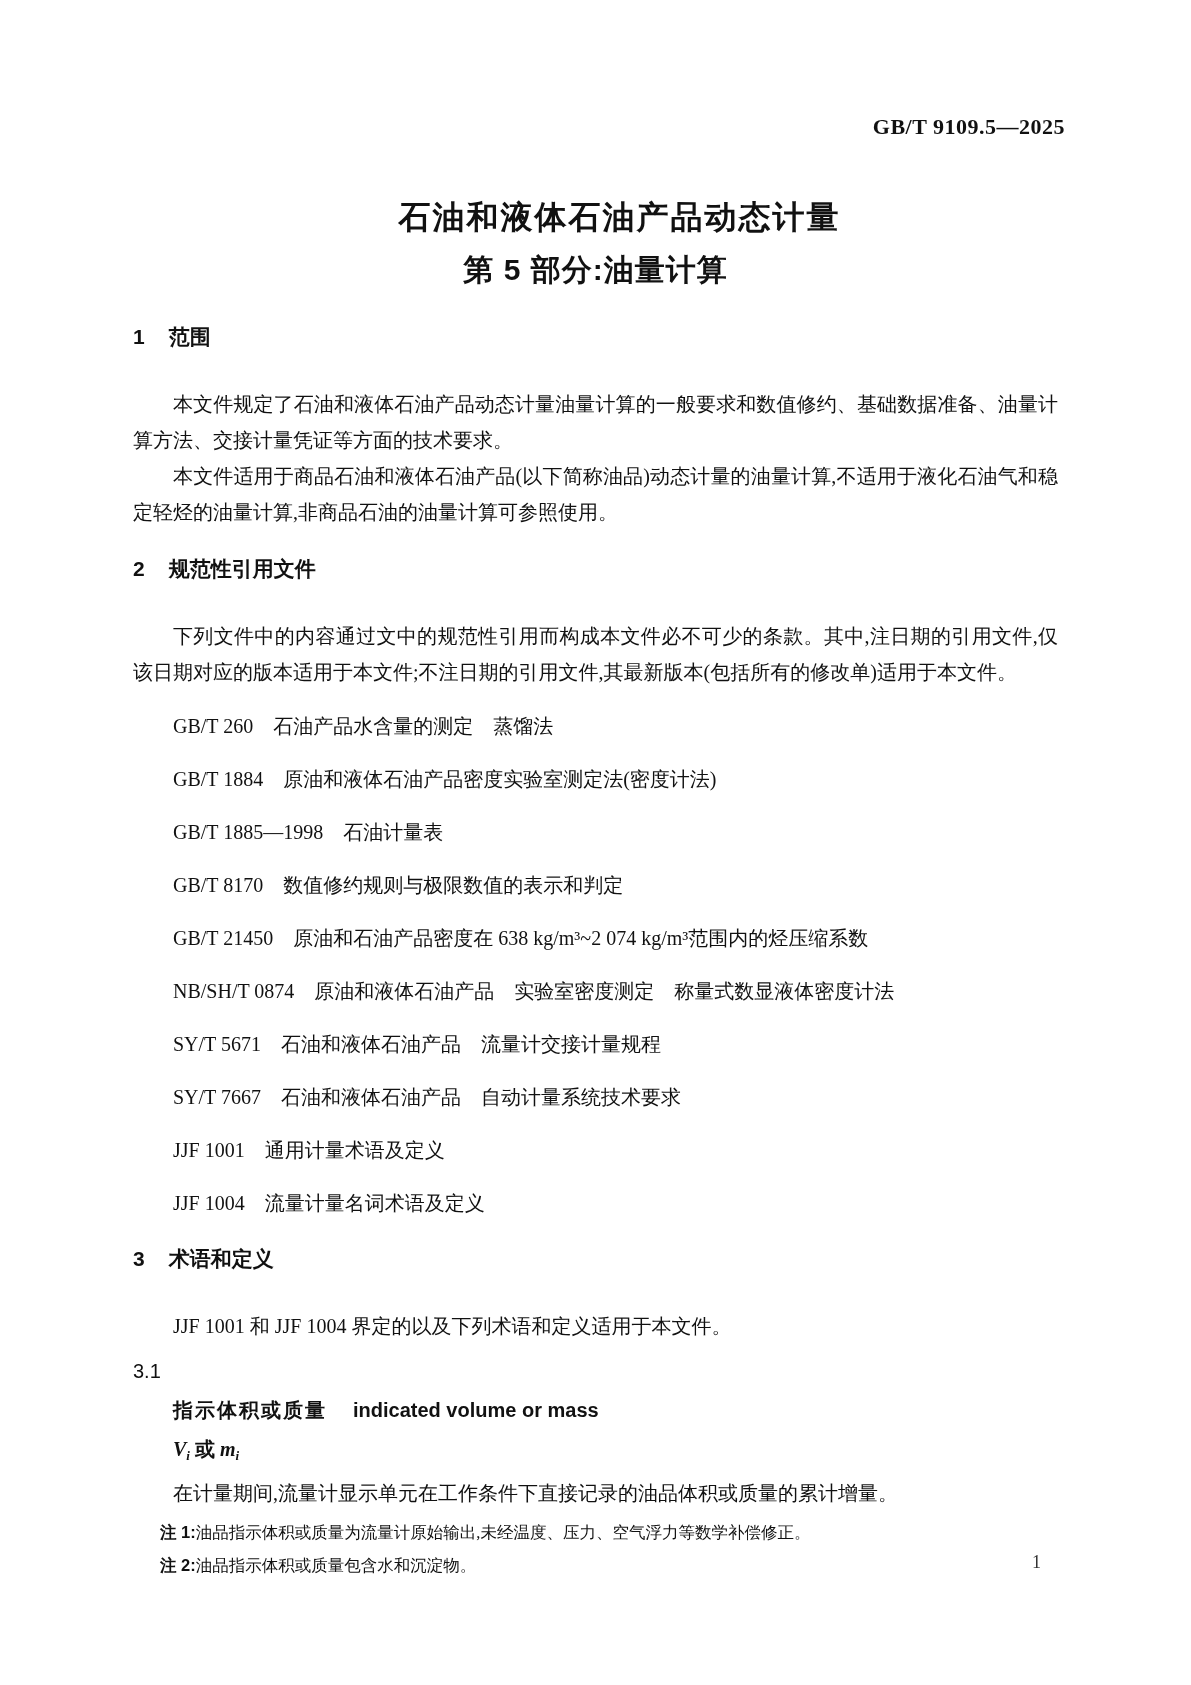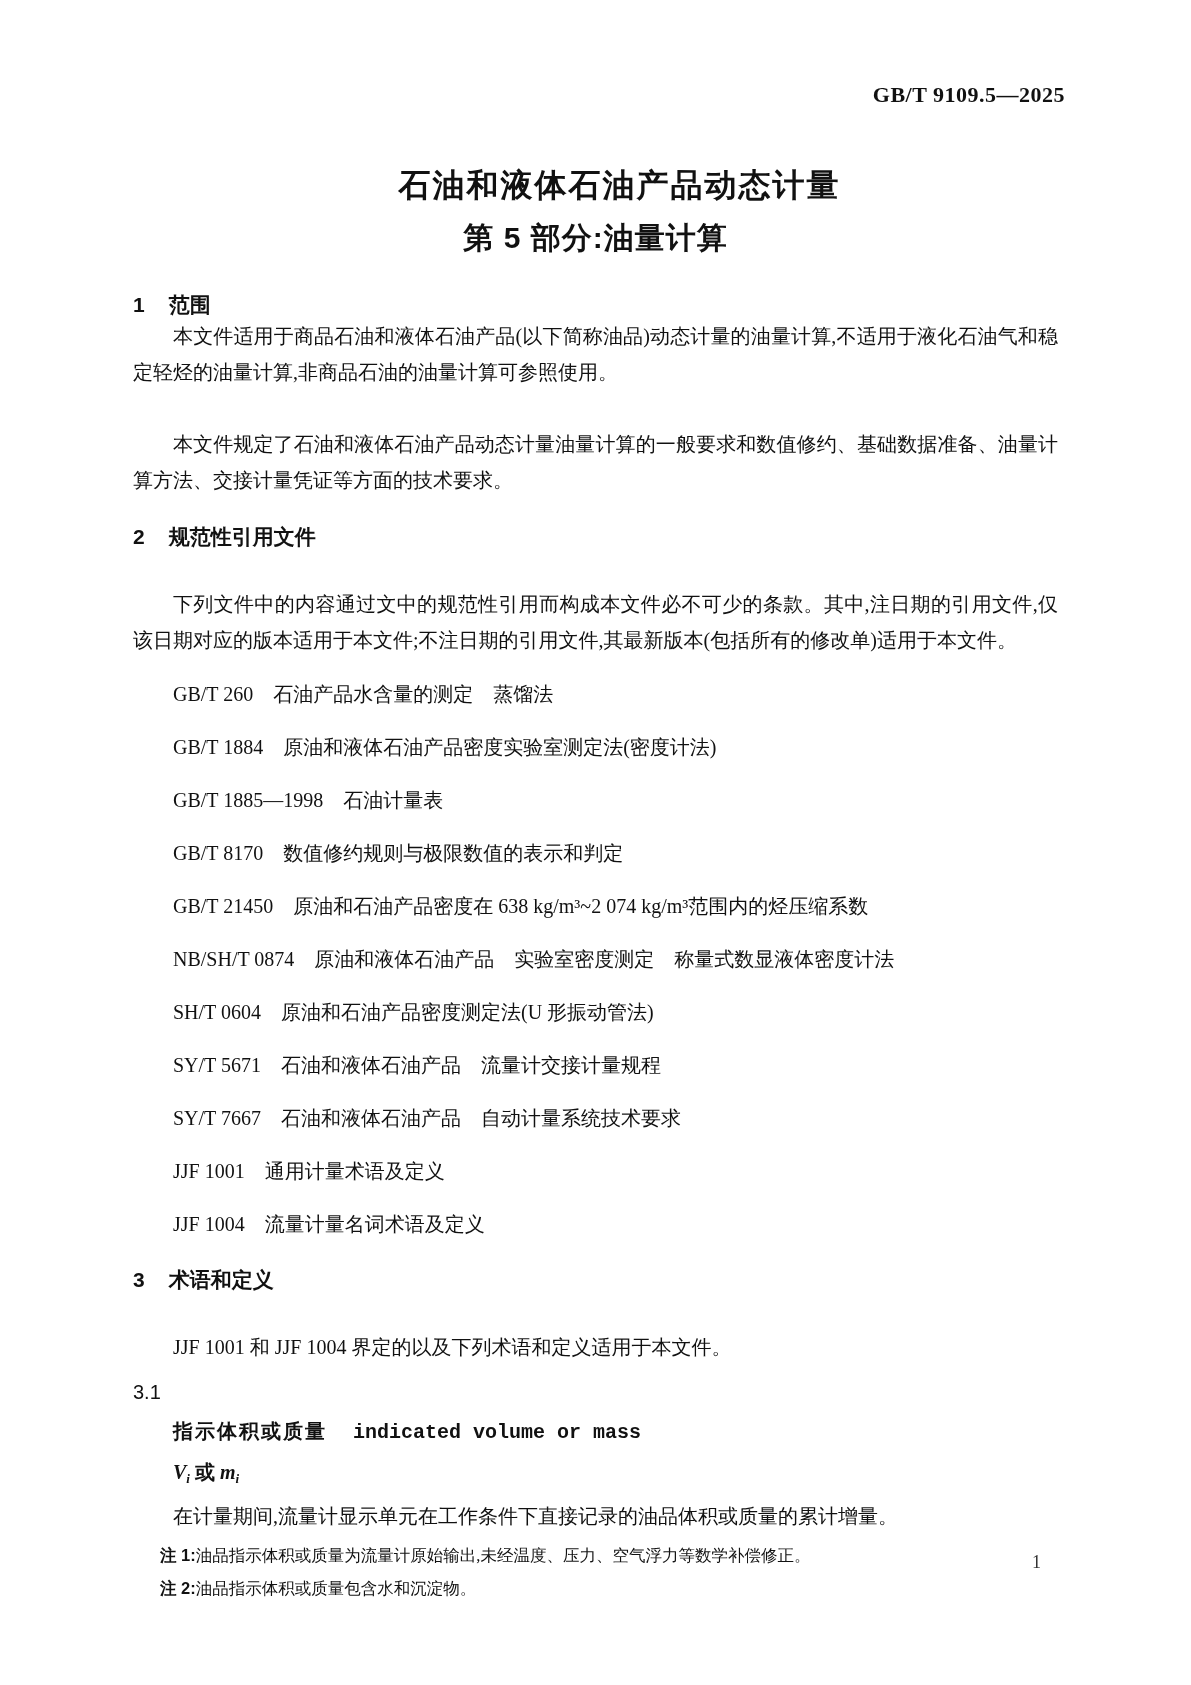--- a/index.html
+++ b/index.html
@@ -6,21 +6,21 @@
   .page {
     position: relative;
     width: 1191px;
     height: 1685px;
     background: #ffffff;
     color: #111111;
     font-family: "Liberation Serif", "DejaVu Serif", serif;
     overflow: hidden;
   }
   .header-code {
-    padding-top: 84px;
+    padding-top: 116px;
     padding-right: 126px;
     text-align: right;
     font-family: "Liberation Serif", "DejaVu Serif", serif;
     font-weight: bold;
     font-size: 22px;
     line-height: 22px;
     letter-spacing: 0.5px;
   }
   .doc-title { text-align: center; }
   .doc-title .t1 {
@@ -84,21 +84,21 @@
     margin: 12px 0 0 40px;
     font-size: 20px;
     line-height: 28px;
     font-weight: bold;
   }
   .term-title .zh {
     font-family: "Liberation Sans", "DejaVu Sans", sans-serif;
     margin-right: 26px;
     letter-spacing: 2px;
   }
-  .term-title .en { font-family: Liberation Mono, monospace; }
+  .term-title .en { font-family: Liberation Sans, sans-serif; }
   .symbol-line {
     margin: 10px 0 0 40px;
     font-size: 20px;
     line-height: 30px;
     font-weight: bold;
   }
   .sym-main { font-style: italic; font-family: "Liberation Serif", serif; }
   .sym-sub {
     font-style: italic;
     font-size: 13px;
@@ -136,35 +136,34 @@
   <div class="doc-title">
     <div class="t1">石油和液体石油产品动态计量</div>
     <div class="t2">第 5 部分:油量计算</div>
   </div>
 
   <div class="content">
 
     <h2 class="sec-heading h1">
       <span class="h-num">1</span><span class="h-text">范围</span>
     </h2>
+    <p class="body first">本文件规定了石油和液体石油产品动态计量油量计算的一般要求和数值修约、基础数据准备、油量计算方法、交接计量凭证等方面的技术要求。</p>
     <p class="body">本文件适用于商品石油和液体石油产品(以下简称油品)动态计量的油量计算,不适用于液化石油气和稳定轻烃的油量计算,非商品石油的油量计算可参照使用。</p>
-    <p class="body first">本文件规定了石油和液体石油产品动态计量油量计算的一般要求和数值修约、基础数据准备、油量计算方法、交接计量凭证等方面的技术要求。</p>
 
     <h2 class="sec-heading h2">
       <span class="h-num">2</span><span class="h-text">规范性引用文件</span>
     </h2>
     <p class="body first">下列文件中的内容通过文中的规范性引用而构成本文件必不可少的条款。其中,注日期的引用文件,仅该日期对应的版本适用于本文件;不注日期的引用文件,其最新版本(包括所有的修改单)适用于本文件。</p>
     <ul class="refs">
       <li>GB/T 260　石油产品水含量的测定　蒸馏法</li>
       <li>GB/T 1884　原油和液体石油产品密度实验室测定法(密度计法)</li>
       <li>GB/T 1885—1998　石油计量表</li>
       <li>GB/T 8170　数值修约规则与极限数值的表示和判定</li>
       <li>GB/T 21450　原油和石油产品密度在 638 kg/m³~2 074 kg/m³范围内的烃压缩系数</li>
       <li>NB/SH/T 0874　原油和液体石油产品　实验室密度测定　称量式数显液体密度计法</li>
-      <li>SH/T 0604　原油和石油产品密度测定法(U 形振动管法)</li>
       <li>SY/T 5671　石油和液体石油产品　流量计交接计量规程</li>
       <li>SY/T 7667　石油和液体石油产品　自动计量系统技术要求</li>
       <li>JJF 1001　通用计量术语及定义</li>
       <li>JJF 1004　流量计量名词术语及定义</li>
     </ul>
 
     <h2 class="sec-heading h3">
       <span class="h-num">3</span><span class="h-text">术语和定义</span>
     </h2>
     <p class="body first">JJF 1001 和 JJF 1004 界定的以及下列术语和定义适用于本文件。</p>

